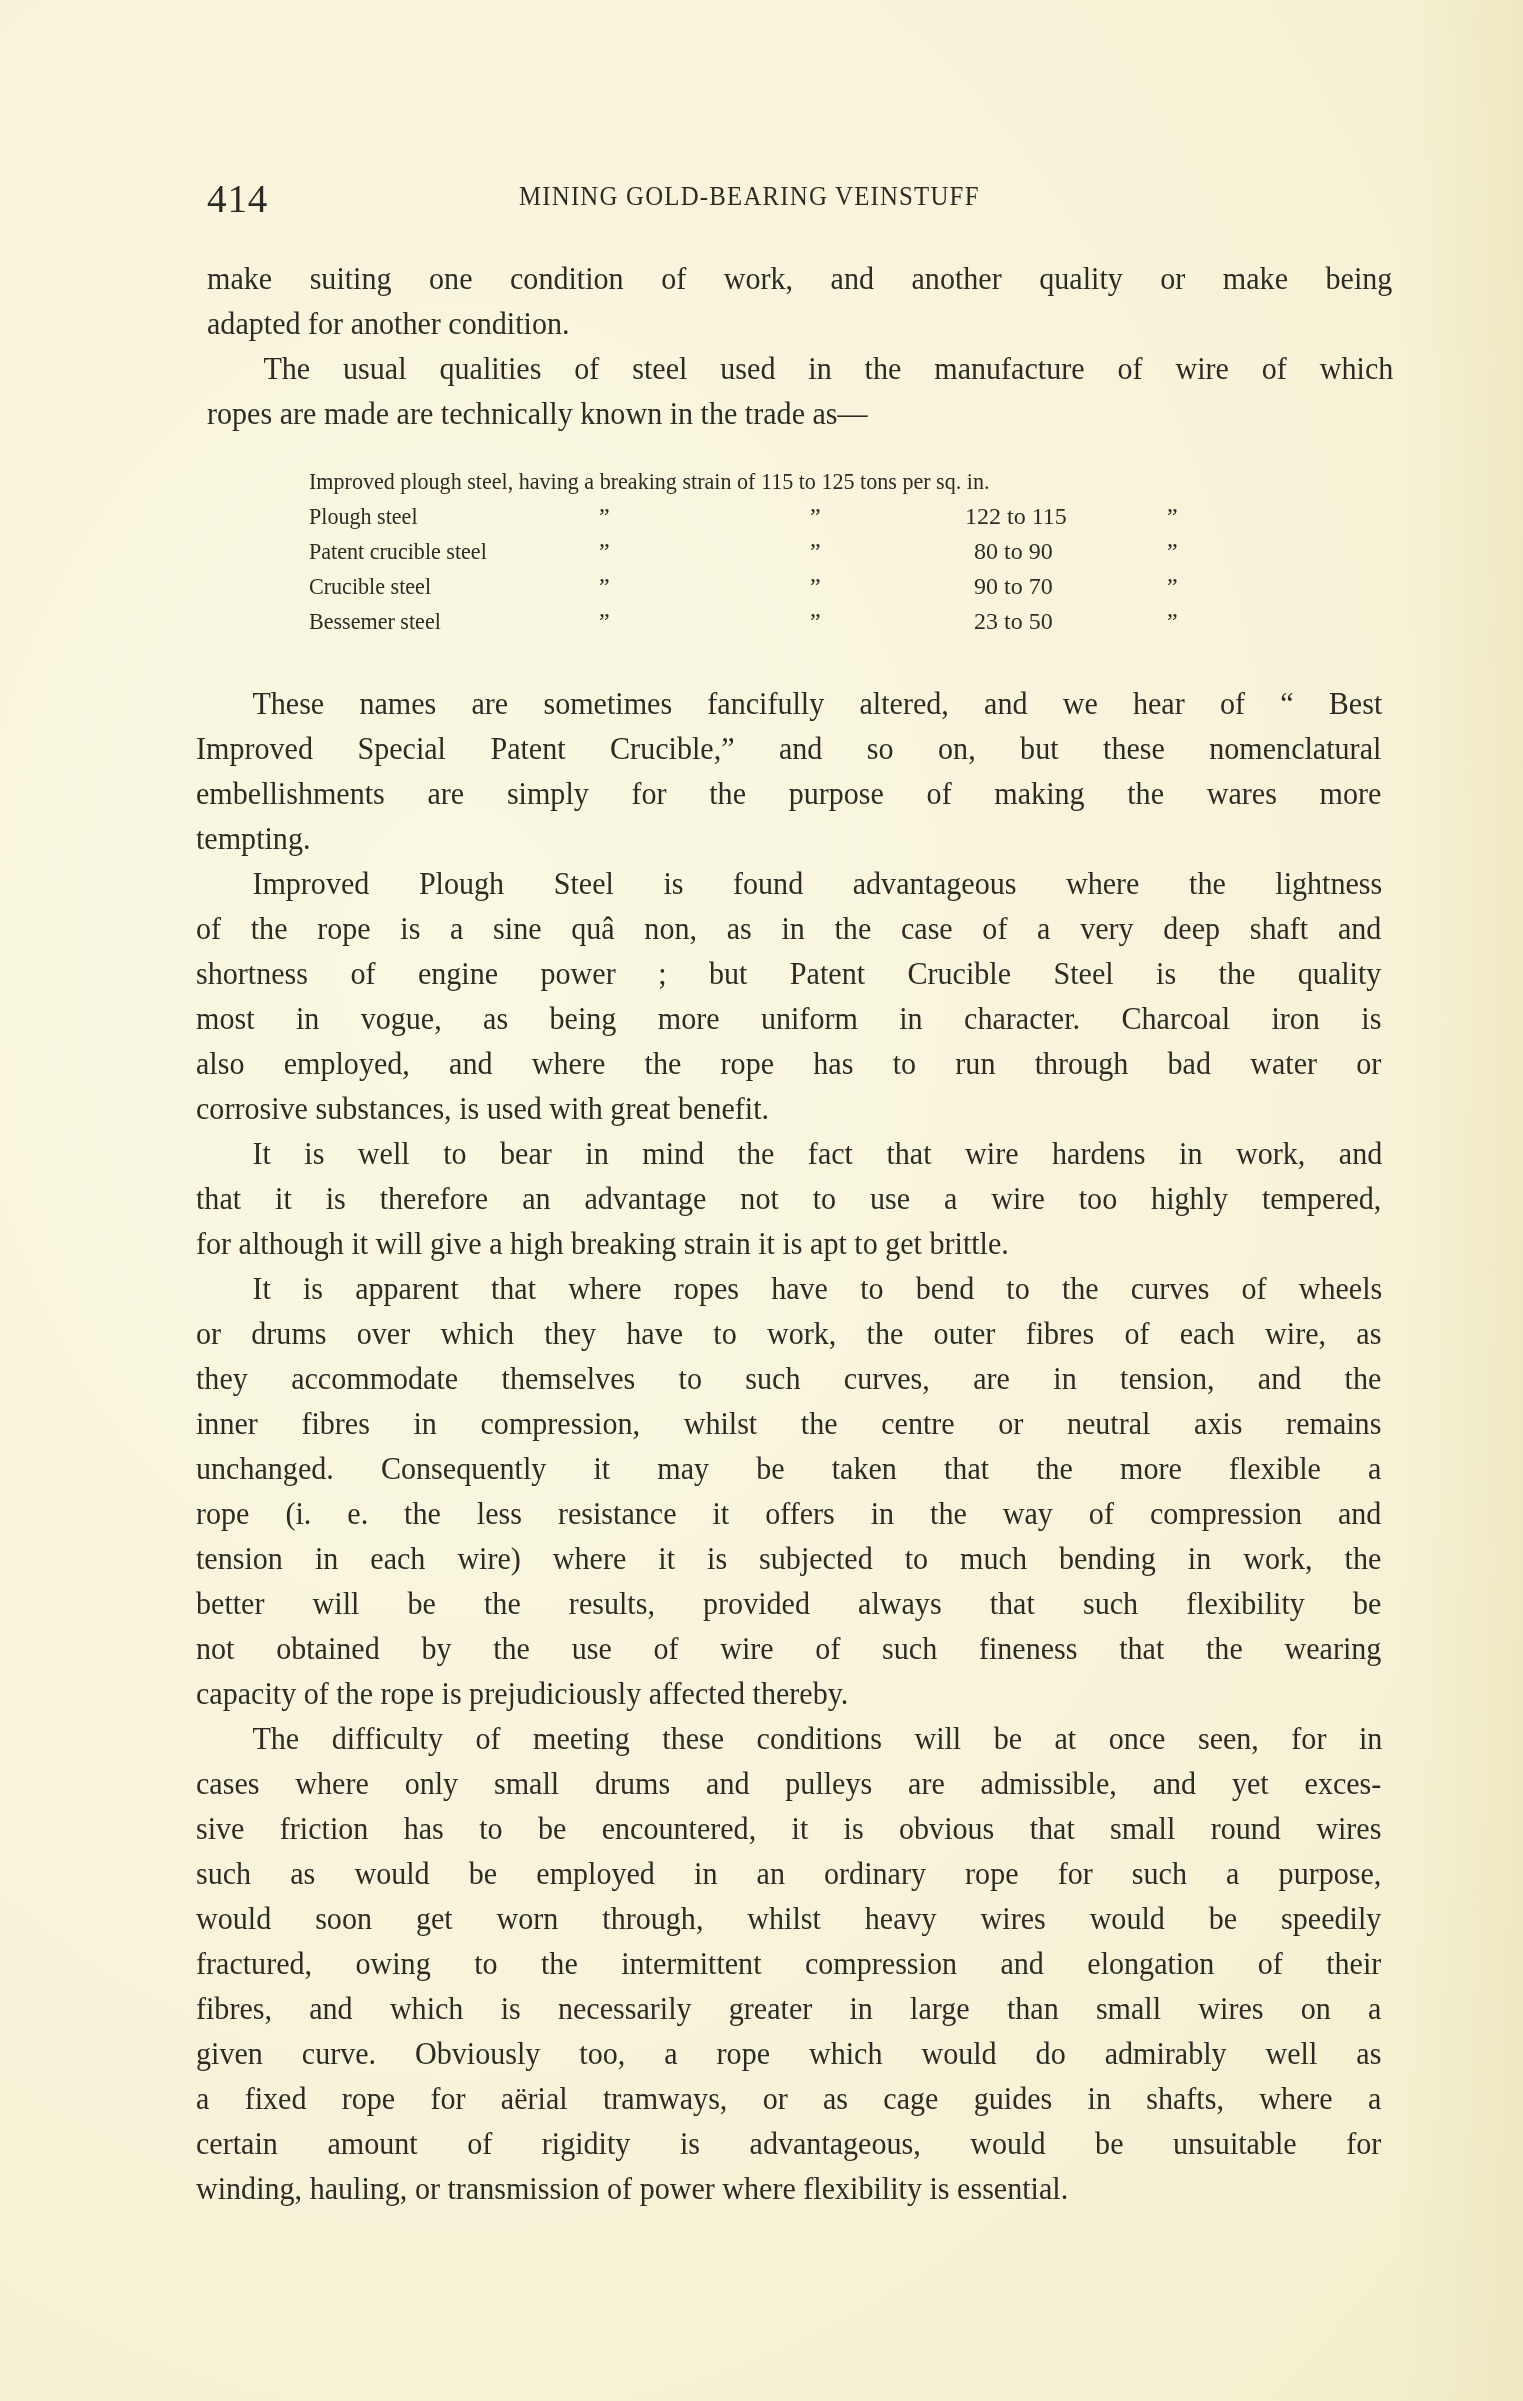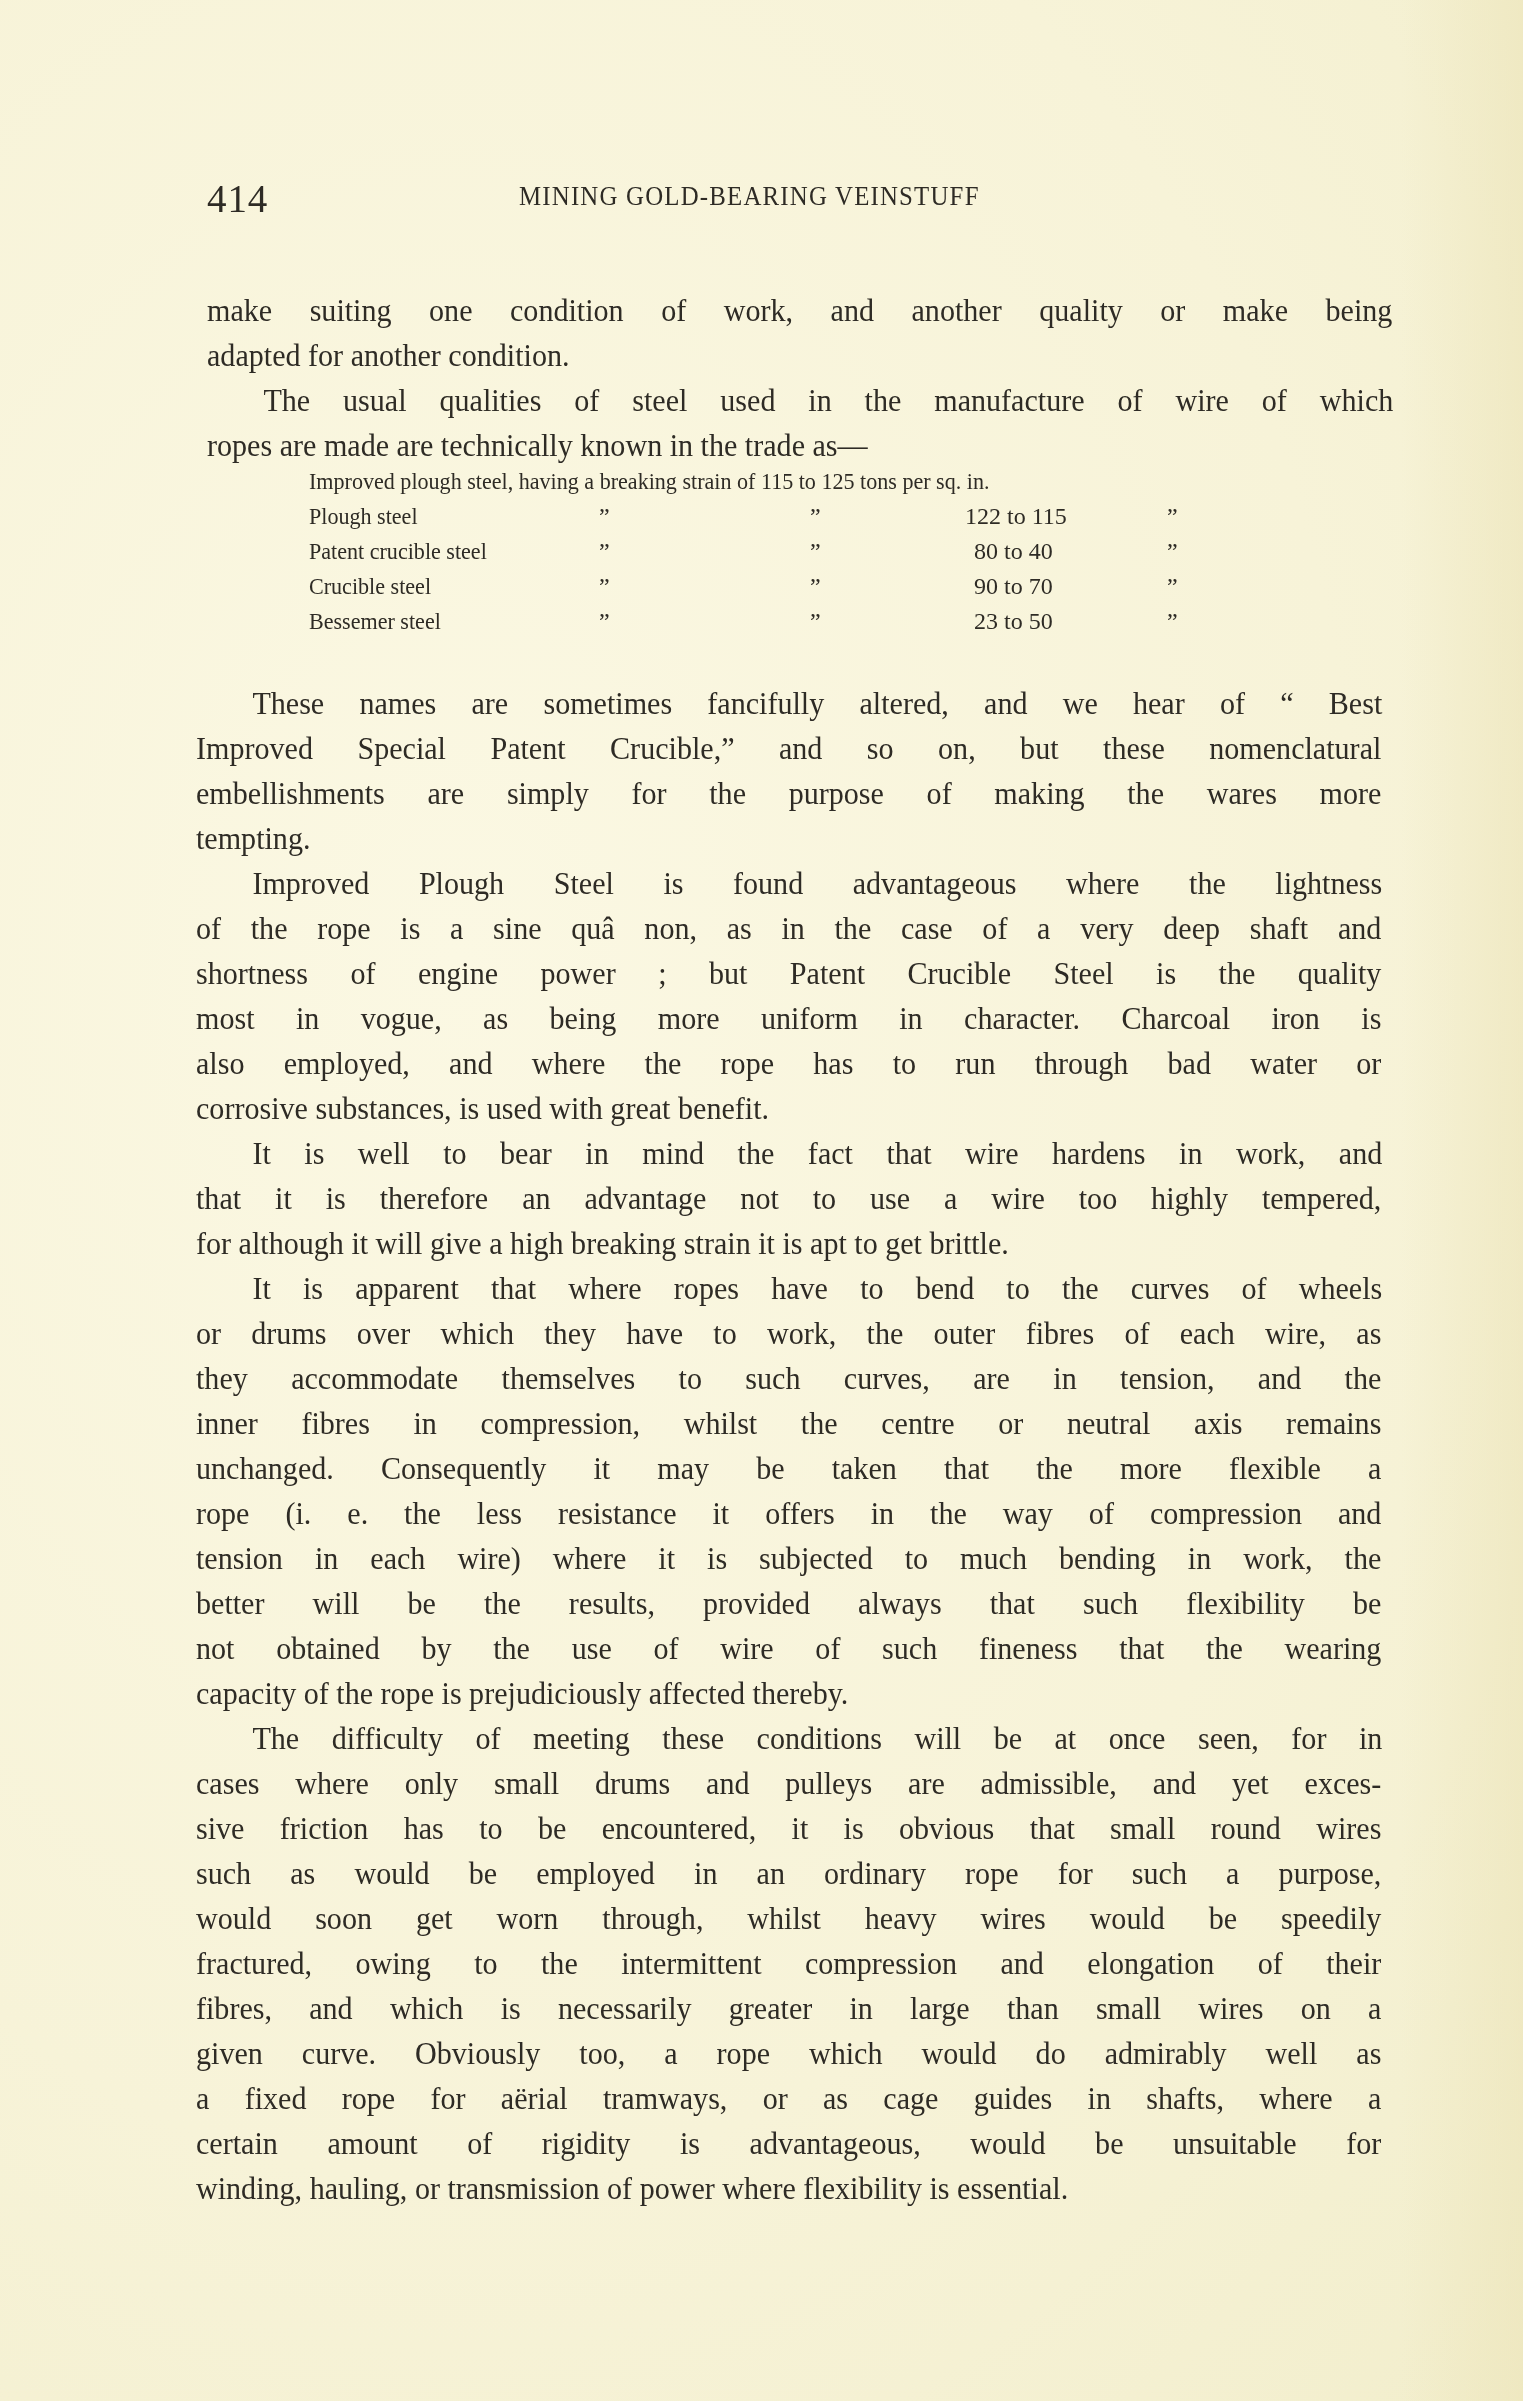--- a/index.html
+++ b/index.html
@@ -21,21 +21,21 @@
   .page-number {
     position: absolute; left: 0; top: 0;
     font-size: 39px; letter-spacing: 0.9px;
   }
   .running-title {
     position: absolute; left: 312px; top: 5.3px;
     font-size: 27px; letter-spacing: 1.3px;
     transform: scaleX(0.92); transform-origin: left center;
   }
   .body-text {
-    position: absolute; left: 207px; top: 256px; width: 1186px; margin-top: 32px;
+    position: absolute; left: 207px; top: 256px; width: 1186px;
   }
   .line {
     height: 45px; line-height: 45px;
     font-size: 32px; white-space: nowrap;
     text-align: justify; text-align-last: justify;
     transform: scaleX(0.94); transform-origin: left center;
     width: 1261px;
   }
   .line.last { text-align-last: left; }
   .line.indent { padding-left: 60px; width: 1202px; }
@@ -80,21 +80,21 @@
     <span class="c-name">Plough steel</span>
     <span class="c-ditto1">”</span>
     <span class="c-ditto2">”</span>
     <span class="c-range">122 to 115</span>
     <span class="c-unit">”</span>
   </div>
   <div class="trow">
     <span class="c-name">Patent crucible steel</span>
     <span class="c-ditto1">”</span>
     <span class="c-ditto2">”</span>
-    <span class="c-range-r">80 to  40</span>
+    <span class="c-range-r">80 to  90</span>
     <span class="c-unit">”</span>
   </div>
   <div class="trow">
     <span class="c-name">Crucible steel</span>
     <span class="c-ditto1">”</span>
     <span class="c-ditto2">”</span>
     <span class="c-range-r">90 to  70</span>
     <span class="c-unit">”</span>
   </div>
   <div class="trow">

